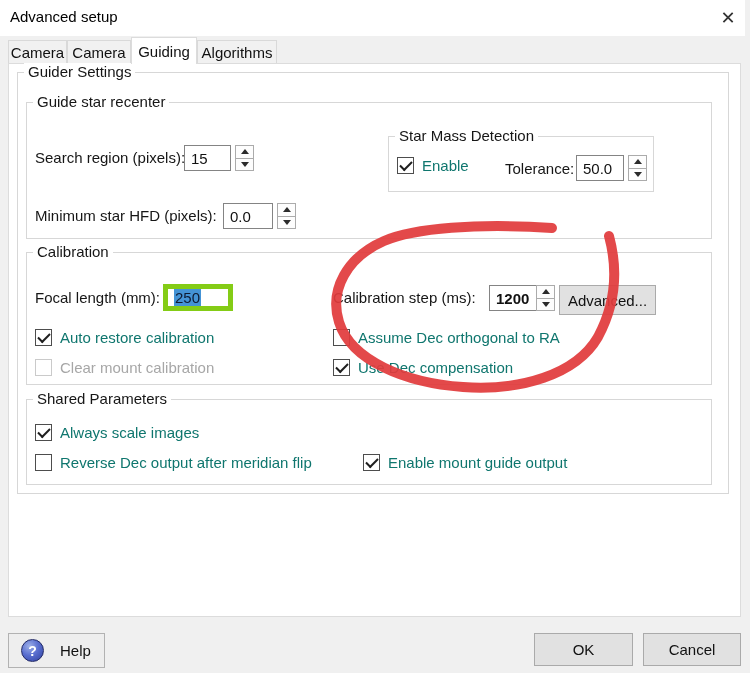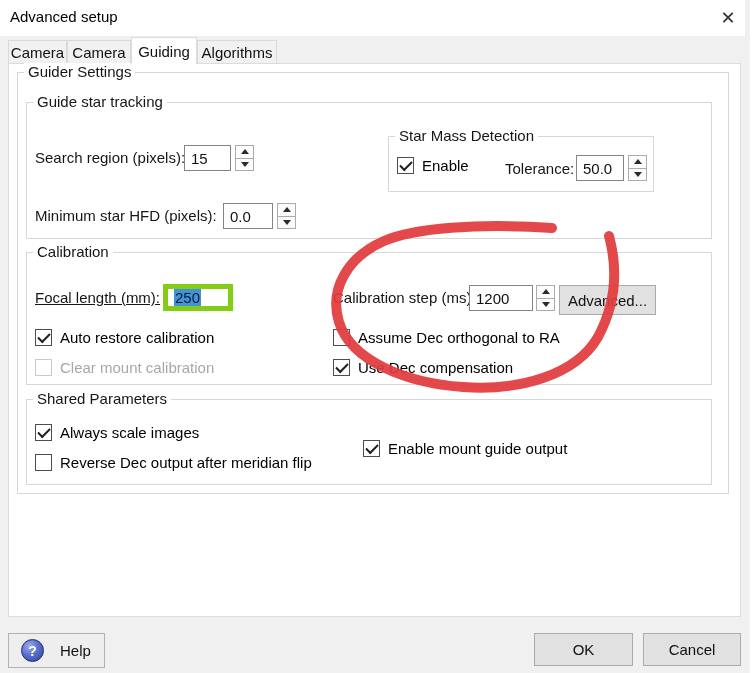--- a/index.html
+++ b/index.html
@@ -49,21 +49,21 @@
   .tri-up { width:0; height:0; border-left:4px solid transparent; border-right:4px solid transparent;
     border-bottom:5px solid #2b2b2b; }
   .tri-down { width:0; height:0; border-left:4px solid transparent; border-right:4px solid transparent;
     border-top:5px solid #2b2b2b; }
 
   
   .cb { position:absolute; display:flex; align-items:center; gap:8px; white-space:nowrap; }
   .cb-box { position:relative; width:17px; height:17px; background:#fff; border:1px solid #4d4d4d; flex:0 0 auto; }
   .cb-box.checked::after { content:""; position:absolute; left:2px; top:3px; width:10px; height:5px;
     border-left:2px solid #1f1f1f; border-bottom:2px solid #1f1f1f; transform:rotate(-45deg); }
-  .cb .cb-label { color:#000000; }
+  .cb .cb-label { color:#0f766e; }
   .cb.disabled .cb-box { border-color:#cacaca; }
   .cb.disabled .cb-label { color:#a7a7a7; }
 
   
   .btn { position:absolute; background:#e1e1e1; border:1px solid #aaa;
     display:flex; align-items:center; justify-content:center; font-size:15px; color:#111; cursor:default; }
   #help-btn { background:#eeeeee; border:1px solid #b2b2b2; justify-content:flex-start; padding-left:12px; gap:16px; }
   #help-icon { width:23px; height:23px; border-radius:50%;
     background:radial-gradient(circle at 35% 30%, #9db0e8 0%, #5a6fd0 45%, #2e3f9e 100%);
     border:1px solid #222a66; display:flex; align-items:center; justify-content:center;
@@ -89,21 +89,21 @@
     <div class="tab" style="left:67px;width:64px;text-align:right;">Camera</div>
     <div class="tab active" style="left:131px;width:66px;">Guiding</div>
     <div class="tab" style="left:197px;width:80px;">Algorithms</div>
 
     <div id="tabpage">
 
       <div class="groupbox" style="left:8px;top:8px;width:712px;height:422px;">
         <span class="gb-label">Guider Settings</span>
 
         <div class="groupbox" style="left:8px;top:29px;width:686px;height:137px;">
-          <span class="gb-label">Guide star tracking</span>
+          <span class="gb-label">Guide star recenter</span>
 
           <span class="lbl" style="left:8px;top:46px;">Search region (pixels):</span>
           <div class="field" style="left:157px;top:42px;width:47px;height:26px;">
             <span>15</span>
           </div>
           <div class="spinner" style="left:208px;top:42px;height:26px;">
             <div class="spin-btn">
                 <span class="tri-up"></span>
               </div>
             <div class="spin-btn">
@@ -141,27 +141,27 @@
               </div>
             <div class="spin-btn">
                 <span class="tri-down"></span>
               </div>
           </div>
         </div>
 
         <div class="groupbox" style="left:8px;top:179px;width:686px;height:133px;">
           <span class="gb-label">Calibration</span>
 
-          <span class="lbl" style="left:8px;top:36px;text-decoration:underline;">Focal length (mm):</span>
+          <span class="lbl" style="left:8px;top:36px;">Focal length (mm):</span>
           <div class="field focused" style="left:136px;top:31px;width:70px;height:27px;">
             <span class="sel">250</span>
           </div>
 
           <span class="lbl" style="left:306px;top:36px;">Calibration step (ms):</span>
-          <div class="field" style="left:442px;top:32px;width:64px;height:26px;">
+          <div class="field" style="left:462px;top:32px;width:64px;height:26px;font-weight:bold;">
             <span>1200</span>
           </div>
           <div class="spinner" style="left:509px;top:32px;height:26px;">
             <div class="spin-btn">
                 <span class="tri-up"></span>
               </div>
             <div class="spin-btn">
                 <span class="tri-down"></span>
               </div>
           </div>
@@ -189,21 +189,21 @@
           <span class="gb-label">Shared Parameters</span>
 
           <div class="cb" style="left:8px;top:24px;">
             <span class="cb-box checked"></span>
             <span class="cb-label">Always scale images</span>
           </div>
           <div class="cb" style="left:8px;top:54px;">
             <span class="cb-box"></span>
             <span class="cb-label">Reverse Dec output after meridian flip</span>
           </div>
-          <div class="cb" style="left:336px;top:40px;">
+          <div class="cb" style="left:336px;top:54px;">
             <span class="cb-box checked"></span>
             <span class="cb-label">Enable mount guide output</span>
           </div>
         </div>
       </div>
     </div>
 
     <div class="btn" id="help-btn" style="left:8px;top:633px;width:97px;height:35px;">
       <span id="help-icon">?</span>
       <span>Help</span>

